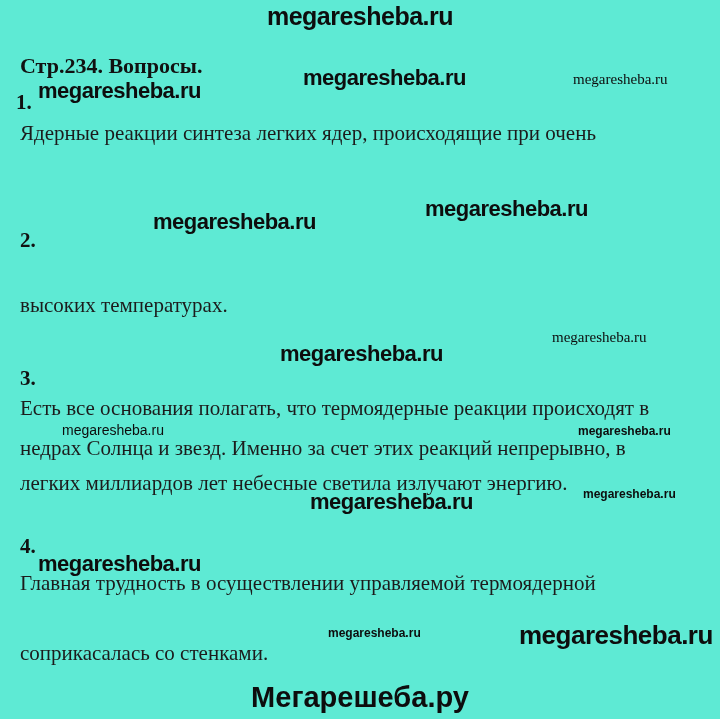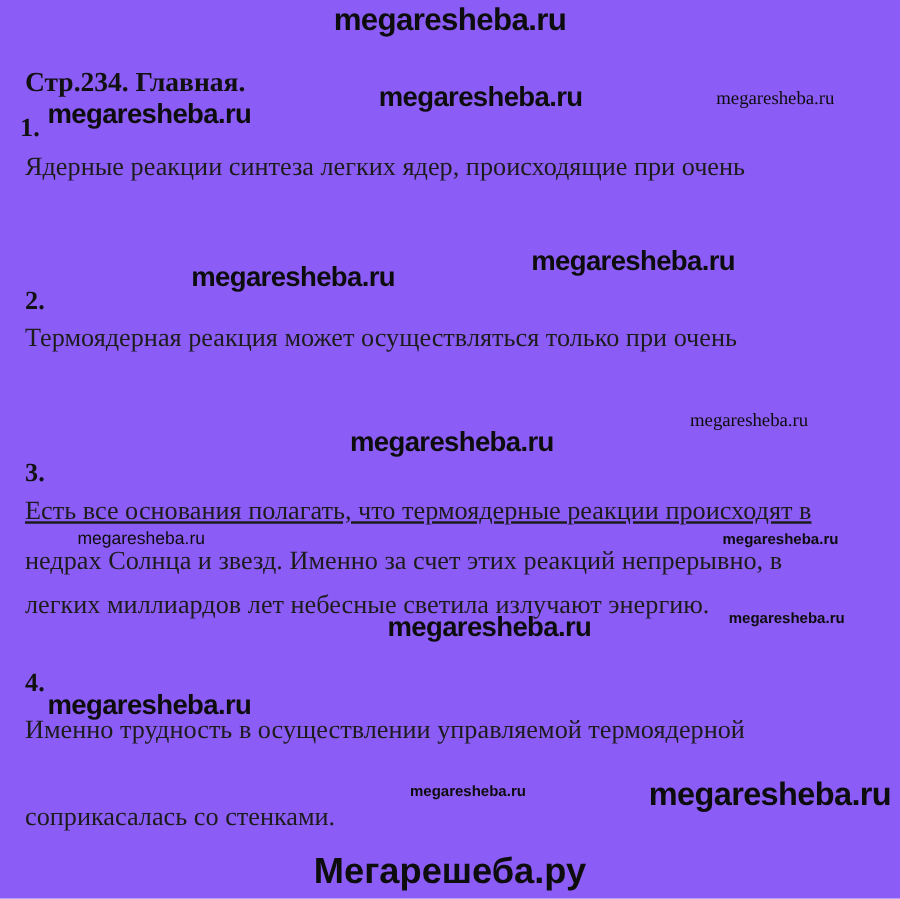--- a/index.html
+++ b/index.html
@@ -1,19 +1,19 @@
 <!DOCTYPE html>
 <html><head>
 <meta charset="utf-8">
 <style>
   html,body{margin:0;padding:0;background:#ffffff;}
   #canvas{
     position:relative;
     width:720px;height:719px;
-    background:#8b5cf6;
+    background:#5eead4;
     overflow:hidden;
     font-family:"Liberation Serif", serif;
     color:#1c1c1c;
   }
   .abs{position:absolute;white-space:nowrap;}
   .body-line{
     font-family:"Liberation Serif", serif;
     font-size:21px;
     color:#1c1c1c;
     text-align:right;
@@ -44,49 +44,49 @@
     color:#0d0d0d;
   }
 </style>
 </head>
 <body>
 
 <div id="canvas">
 
   <div class="abs wm wm-bold-lg" style="left:0;right:0;top:2px;text-align:center;">megaresheba.ru</div>
 
-  <div class="abs heading" style="left:20px;top:53px;">Стр.234. Главная.</div>
+  <div class="abs heading" style="left:20px;top:53px;">Стр.234. Вопросы.</div>
 
   <div class="abs wm wm-bold-md" style="left:303px;top:65px;">megaresheba.ru</div>
   <div class="abs wm wm-sm-serif" style="left:573px;top:71px;">megaresheba.ru</div>
 
   <div class="abs wm wm-bold-md" style="left:38px;top:78px;">megaresheba.ru</div>
   <div class="abs item-num" style="left:16px;top:90px;">1.</div>
   <div class="abs body-line" style="left:20px;top:121px;">Ядерные реакции синтеза легких ядер, происходящие при очень</div>
 
   <div class="abs wm wm-bold-md" style="left:425px;top:196px;">megaresheba.ru</div>
   <div class="abs wm wm-bold-md" style="left:153px;top:209px;">megaresheba.ru</div>
 
   <div class="abs item-num" style="left:20px;top:228px;">2.</div>
-  <div class="abs body-line" style="left:20px;top:258px;">Термоядерная реакция может осуществляться только при очень</div>
+  <div class="abs body-line" style="left:20px;top:293px;">высоких температурах.</div>
 
   <div class="abs wm wm-sm-serif" style="left:552px;top:329px;">megaresheba.ru</div>
   <div class="abs wm wm-bold-md" style="left:280px;top:341px;">megaresheba.ru</div>
 
   <div class="abs item-num" style="left:20px;top:366px;">3.</div>
-  <div class="abs body-line" style="left:20px;top:396px;text-decoration:underline;">Есть все основания полагать, что термоядерные реакции происходят в</div>
+  <div class="abs body-line" style="left:20px;top:396px;">Есть все основания полагать, что термоядерные реакции происходят в</div>
   <div class="abs wm wm-sm-sans" style="left:62px;top:422px;">megaresheba.ru</div>
   <div class="abs wm wm-xs-bold" style="left:578px;top:424px;">megaresheba.ru</div>
   <div class="abs body-line" style="left:20px;top:436px;">недрах Солнца и звезд. Именно за счет этих реакций непрерывно, в</div>
   <div class="abs body-line" style="left:20px;top:471px;">легких миллиардов лет небесные светила излучают энергию.</div>
   <div class="abs wm wm-xs-bold" style="left:583px;top:487px;">megaresheba.ru</div>
   <div class="abs wm wm-bold-md" style="left:310px;top:489px;">megaresheba.ru</div>
 
   <div class="abs item-num" style="left:20px;top:534px;">4.</div>
   <div class="abs wm wm-bold-md" style="left:38px;top:551px;">megaresheba.ru</div>
-  <div class="abs body-line" style="left:20px;top:571px;">Именно трудность в осуществлении управляемой термоядерной</div>
+  <div class="abs body-line" style="left:20px;top:571px;">Главная трудность в осуществлении управляемой термоядерной</div>
   <div class="abs wm wm-xs-bold" style="left:328px;top:626px;">megaresheba.ru</div>
   <div class="abs wm wm-bold-xl" style="left:519px;top:620px;">megaresheba.ru</div>
   <div class="abs footer-brand" style="left:0;right:0;top:681px;text-align:center;">Мегарешеба.ру</div>
 
   <div class="abs body-line" style="left:20px;top:641px;">соприкасалась со стенками.</div>
 
 </div>
 
 </body></html>

